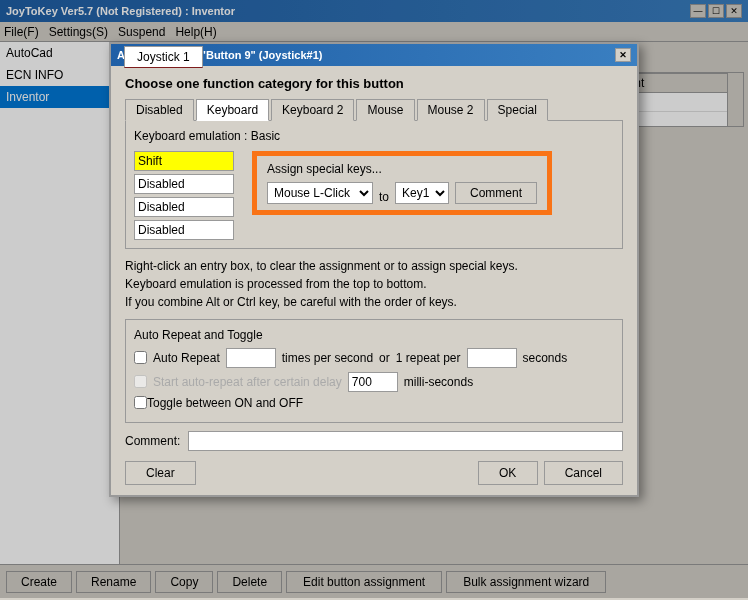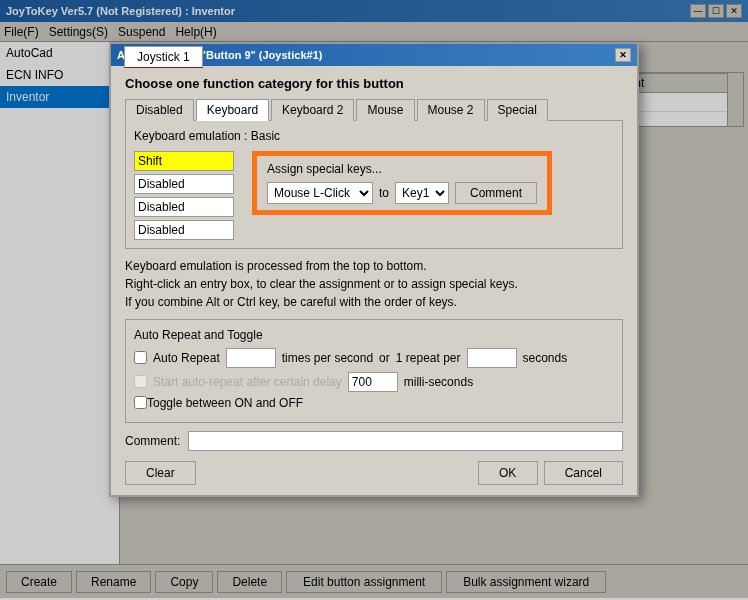--- a/index.html
+++ b/index.html
@@ -201,21 +201,21 @@
       padding: 1px 3px;
     }
     .key-entry.highlighted { background: #ffff00; }
     .assign-special {
       border: 5px solid #f97316;
       padding: 6px 10px;
       background: #d4d0c8;
       margin-left: 10px;
     }
     .assign-special-title { font-size: 12px; margin-bottom: 6px; }
-    .assign-row { display: flex; align-items: center; gap: 6px; }
+    .assign-row { display: flex; align-items: flex-end; gap: 6px; }
     select {
       font-size: 12px;
       height: 22px;
       border: 1px solid #999;
       background: #fff;
       padding: 1px 2px;
     }
     .assign-btn {
       padding: 3px 14px;
       background: #d4d0c8;
@@ -412,22 +412,22 @@
                   <option>Key3</option>
                   <option>Key4</option>
                 </select>
                 <button class="assign-btn">Comment</button>
               </div>
             </div>
           </div>
         </div>
 
         <div class="info-text">
+          <div>Right-click an entry box, to clear the assignment or to assign special keys.</div>
           <div>Keyboard emulation is processed from the top to bottom.</div>
-          <div>Right-click an entry box, to clear the assignment or to assign special keys.</div>
           <div>If you combine Alt or Ctrl key, be careful with the order of keys.</div>
         </div>
 
         <div class="auto-section">
           <div class="auto-section-title">Auto Repeat and Toggle</div>
 
           <div class="auto-row">
             <input type="checkbox" style="">
             <label>Auto Repeat</label>
             <input type="text" class="auto-input" value="" style="">

